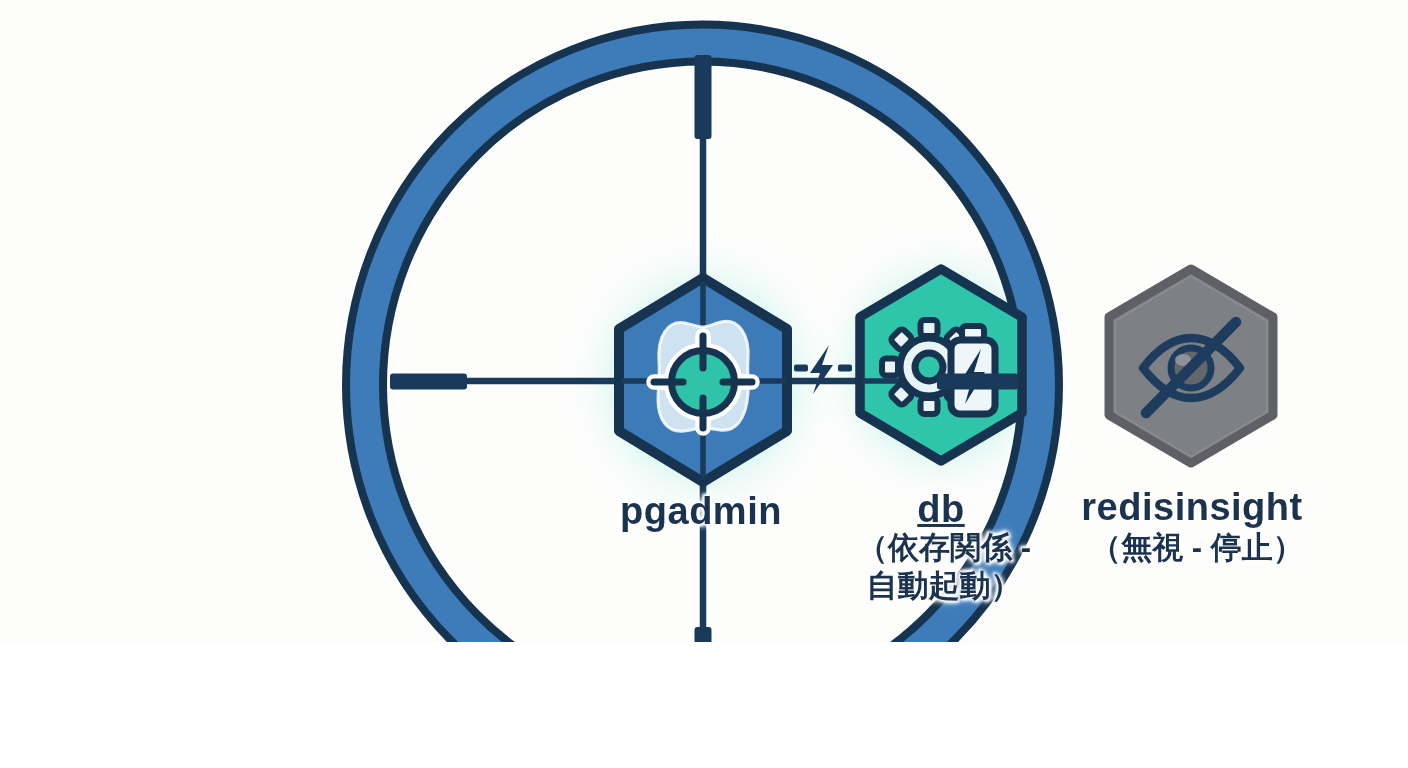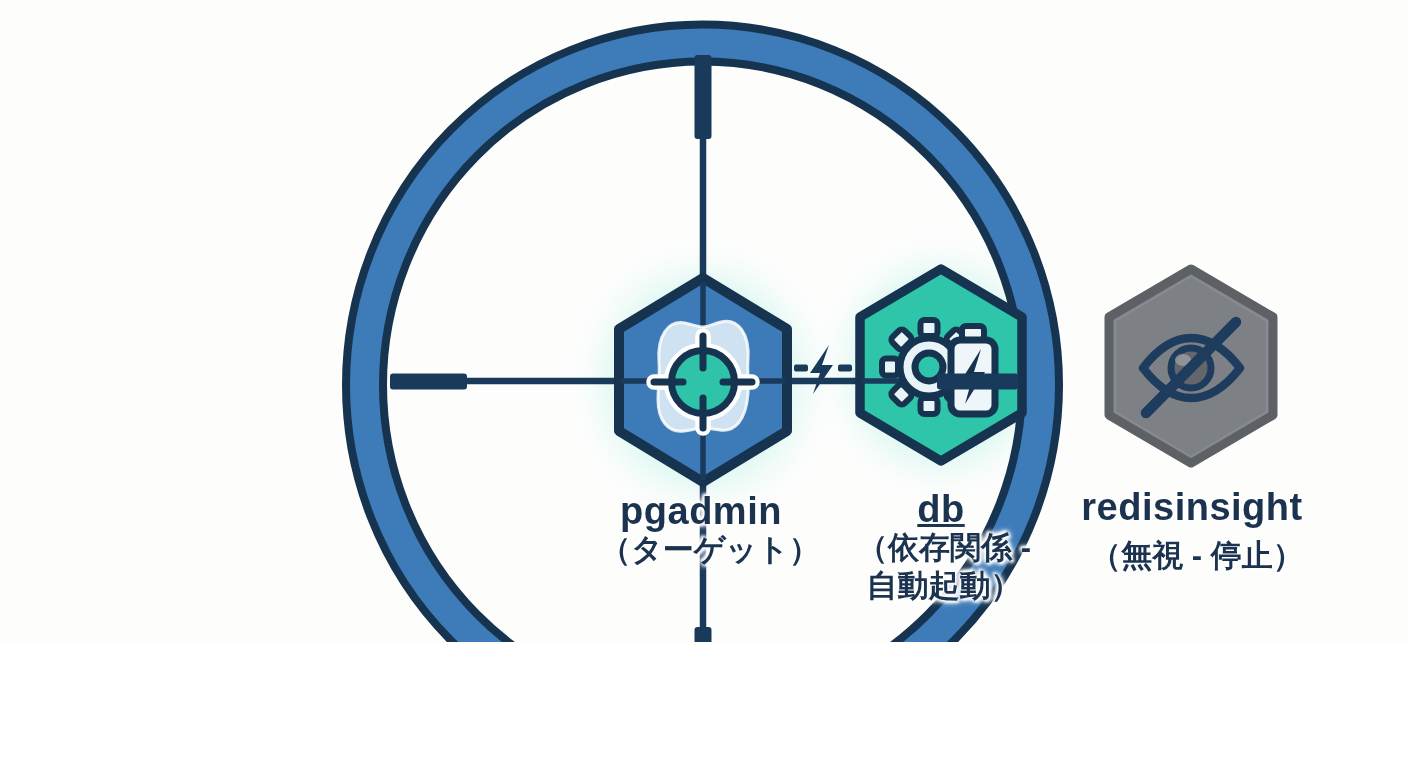--- a/index.html
+++ b/index.html
@@ -127,22 +127,21 @@
       <g>
         <path d="M 1143 368 Q 1166 338 1191 338 Q 1217 338 1240 368 Q 1217 398 1191 398 Q 1166 398 1143 368 Z" fill="none" stroke="#1d3c5e" stroke-width="8.5" stroke-linejoin="round"></path>
         <circle cx="1191" cy="368" r="20" fill="#63676b" stroke="#1d3c5e" stroke-width="7"></circle>
         <ellipse cx="1183" cy="360" rx="8" ry="6" fill="#969a9e" opacity="0.85"></ellipse>
         <line x1="1146" y1="413" x2="1236" y2="322" stroke="#1d3c5e" stroke-width="10.5" stroke-linecap="round"></line>
       </g>
     </g>
   </svg>
 
   <div class="lbl lbl-name" style="left:701px;top:492px;">pgadmin</div>
-  <div class="lbl lbl-sub" style="left:710px;top:534px;">（ターゲット）</div>
 
   <div class="lbl lbl-name" style="left:941px;top:490px;text-decoration:underline;">db</div>
   <div class="lbl lbl-sub" style="left:944px;top:532px;">（依存関係 -</div>
   <div class="lbl lbl-name" style="left:1192px;top:488px;">redisinsight</div>
 
   <div class="lbl lbl-sub" style="left:944px;top:570px;">自動起動）</div>
-  <div class="lbl lbl-sub" style="left:1197px;top:532px;margin-top:8px;">（無視 - 停止）</div>
+  <div class="lbl lbl-sub" style="left:1197px;top:532px;">（無視 - 停止）</div>
 
 </div>
 
 </body></html>

